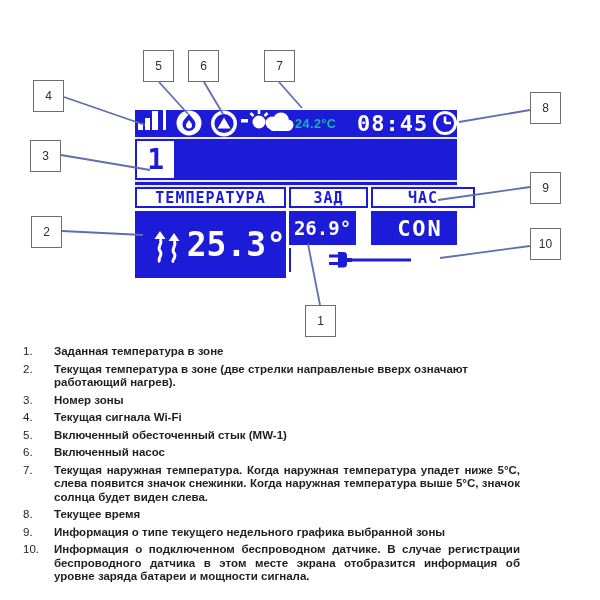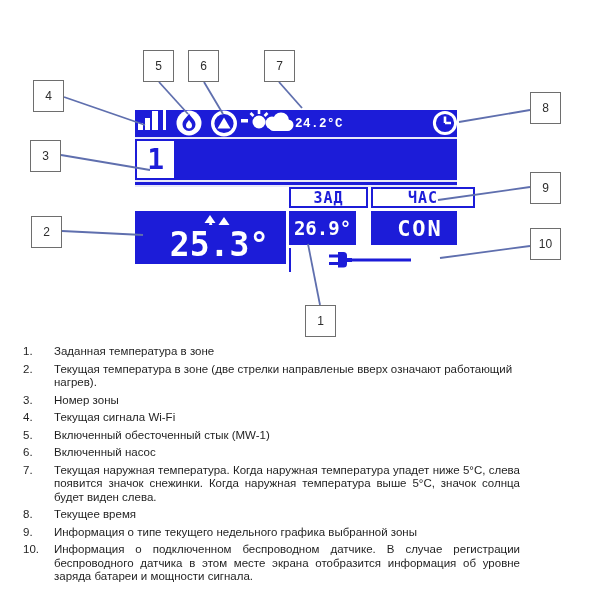--- a/index.html
+++ b/index.html
@@ -34,22 +34,22 @@
 
   
   .lcd{position:absolute;left:135px;top:110px;width:322px;height:162px;background:#fff;z-index:2;}
   .lcd-top{position:relative;width:322px;height:77px;background:var(--lcd_blue);}
   .statusbar{position:relative;height:27px;}
   .statusbar .ic{position:absolute;top:0;}
   .wifi{left:3px;top:4px;}
   .flame{left:41px;top:1px;}
   .pump{left:74px;top:0px;}
   .suncloud{left:106px;top:2px;}
-  .outtemp{position:absolute;left:160px;top:7px;color:#ffffff;
-    font-family:Liberation Mono, monospace;font-weight:bold;font-size:12.5px;letter-spacing:.5px;}
+  .outtemp{position:absolute;left:160px;top:7px;color:#14b8a6;
+    font-family:Liberation Sans, sans-serif;font-weight:bold;font-size:12.5px;letter-spacing:.5px;}
   .time{position:absolute;left:222px;top:1px;color:#fff;
     font-family:"DejaVu Sans Mono",monospace;font-weight:bold;font-size:22px;letter-spacing:1px;}
   .clockic{left:297px;top:1px;}
   .sepline{position:absolute;left:0;top:27px;width:322px;height:2px;background:#e8e8f8;}
   .zonerow{position:absolute;left:0;top:29px;width:322px;height:41px;
     display:flex;gap:3px;padding:2px 2px;}
   .zonecell{flex:1;background:var(--lcd_blue);}
   .zonecell.active{background:#fff;display:flex;align-items:center;justify-content:center;
     color:var(--lcd_blue);font-family:"DejaVu Sans Mono",monospace;font-weight:bold;font-size:28px;}
   .sep2{position:absolute;left:0;top:70px;width:322px;height:7px;
@@ -59,36 +59,36 @@
   .lcd-bottom{position:relative;width:322px;height:85px;background:#fff;}
   .hdr{position:absolute;top:0;height:21px;background:#fff;border:2px solid var(--lcd_blue);
     color:var(--lcd_blue);display:flex;align-items:center;justify-content:center;
     font-family:"DejaVu Sans Mono",monospace;font-weight:bold;font-size:15px;letter-spacing:1px;}
   .hdr-temp{left:0;width:151px;}
   .hdr-set{left:154px;width:79px;}
   .hdr-hour{left:236px;width:104px;}
   .box{position:absolute;background:var(--lcd_blue);color:#fff;
     font-family:"DejaVu Sans Mono",monospace;font-weight:bold;
     display:flex;align-items:center;justify-content:center;}
-  .box-temp{left:0;top:24px;width:151px;height:53px;justify-content:flex-start;padding-left:18px;flex-direction:column;}
+  .box-temp{left:0;top:24px;width:151px;height:67px;justify-content:flex-start;padding-left:18px;}
   .curtemp{font-size:33px;letter-spacing:0;}
   .box-set{left:154px;top:24px;width:67px;height:34px;font-size:19px;}
   .box-hour{left:236px;top:24px;width:86px;height:34px;font-size:22px;letter-spacing:2px;padding-left:12px;}
   .sensor-area{position:absolute;left:154px;top:61px;width:168px;height:24px;background:#fff;
     border-left:2.5px solid var(--lcd_blue);display:flex;align-items:center;}
   .plug{margin-left:38px;}
 
   .arrows{margin-right:4px;margin-top:2px;}
 
   
   .legend{position:absolute;left:23px;top:345px;width:497px;color:var(--text_color);
     font-size:11.5px;line-height:13.5px;}
   .lrow{display:flex;margin-bottom:4px;}
   .lnum{width:31px;flex:none;}
-  .ltext{flex:1;}
+  .ltext{flex:1;font-weight:bold;}
   .ltext.justify{text-align:justify;}
 </style>
 </head>
 <body>
 
 <div id="page">
 
   <svg id="connectors">
     <line x1="64" y1="97" x2="145" y2="125"></line>
     <line x1="159" y1="82" x2="188" y2="114"></line>
@@ -159,20 +159,21 @@
             <line x1="9.5" y1="3" x2="12.5" y2="6"></line>
             <line x1="26.5" y1="3" x2="23.5" y2="6"></line>
           </g>
           <circle cx="18" cy="12" r="6.5" fill="#fff"></circle>
           <circle cx="31" cy="13" r="6.5" fill="#fff"></circle>
           <circle cx="40" cy="10.5" r="8" fill="#fff"></circle>
           <circle cx="47" cy="15" r="5.5" fill="#fff"></circle>
           <rect x="28" y="12" width="23" height="9" rx="4.5" fill="#fff"></rect>
         </svg>
         <span class="outtemp">24.2°C</span>
+        <span class="time">08:45</span>
         <svg class="ic clockic" width="26" height="26">
           <circle cx="13" cy="13" r="10.6" fill="none" stroke="#fff" stroke-width="3"></circle>
           <path d="M13 13 V6.5 M13 13 H19" stroke="#fff" stroke-width="2.6" fill="none"></path>
         </svg>
       </div>
 
       <div class="sepline"></div>
 
       <div class="zonerow">
         <div class="zonecell active">
@@ -184,20 +185,23 @@
         <div class="zonecell"></div>
         <div class="zonecell"></div>
         <div class="zonecell"></div>
         <div class="zonecell"></div>
       </div>
 
       <div class="sep2"></div>
     </div>
 
     <div class="lcd-bottom">
+      <div class="hdr hdr-temp">
+        <span>ТЕМПЕРАТУРА</span>
+      </div>
       <div class="hdr hdr-set">
         <span>ЗАД</span>
       </div>
       <div class="hdr hdr-hour">
         <span>ЧАС</span>
       </div>
 
       <div class="box box-temp">
         <svg class="arrows" width="30" height="34">
           <g fill="#fff" stroke="#fff">

